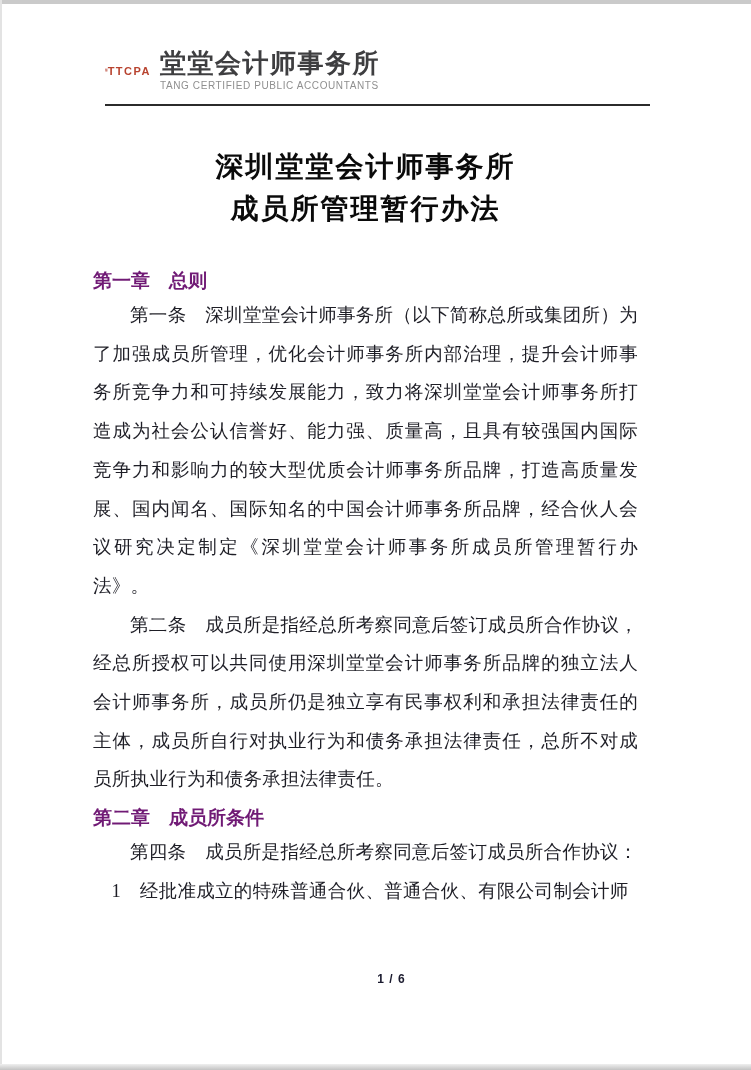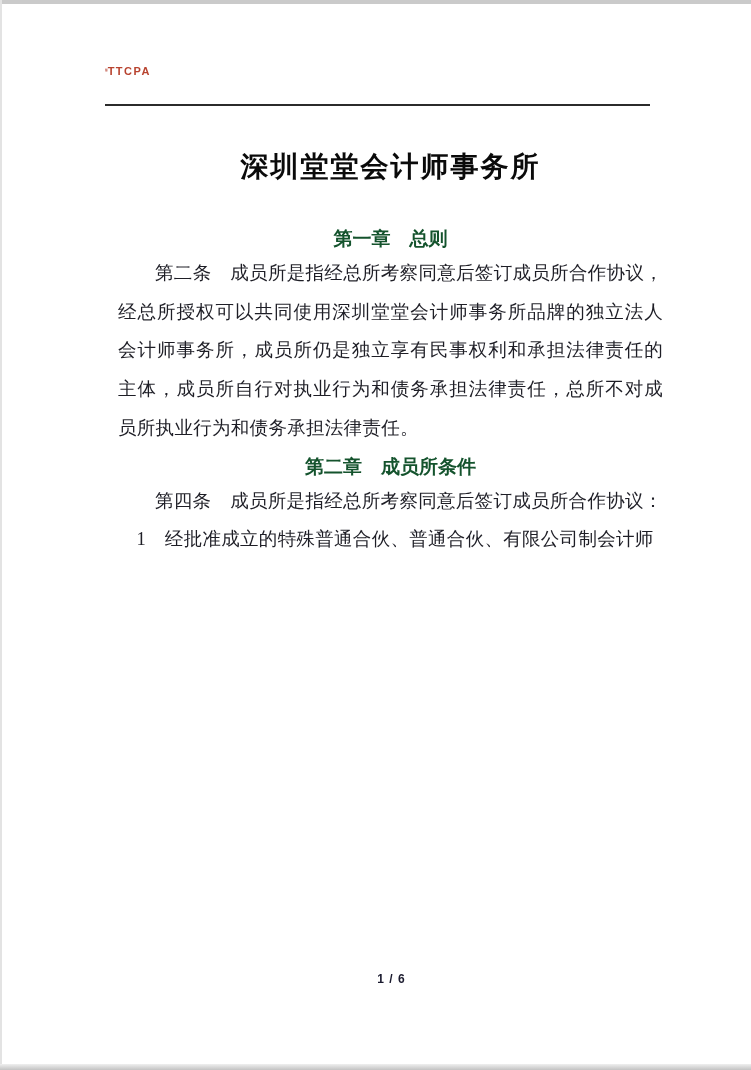--- a/index.html
+++ b/index.html
@@ -40,32 +40,31 @@
     font-size:26px;font-weight:bold;color:#3e3e40;letter-spacing:1.5px;line-height:30px;
     white-space:nowrap;
   }
   .name-en{
     font-family:"Liberation Sans","DejaVu Sans",sans-serif;
     font-size:10px;color:#8f8f8f;letter-spacing:0.6px;margin-top:2px;white-space:nowrap;
   }
 
   
   .doc{
-    position:absolute;top:106px;left:118px;width:545px;
+    position:absolute;top:106px;left:93px;width:545px;
   }
   .title{
     margin-top:40px;
     text-align:center;
     font-size:28px;font-weight:bold;color:#0a0a0a;
     line-height:42px;letter-spacing:2px;
   }
   .chapter{
-    text-align:center;
     font-family:"Liberation Sans","DejaVu Sans",sans-serif;
-    font-size:19px;font-weight:bold;color:#14532d;
+    font-size:19px;font-weight:bold;color:#701a75;
     line-height:30px;
   }
   .chapter.first{margin-top:36px;}
   .chapter.second{margin-top:4px;margin-bottom:0;}
   .para{
     font-size:18.5px;line-height:38.7px;letter-spacing:0.3px;
     text-align:justify;text-align-last:left;
     text-indent:2em;color:var(--ink);
   }
   .para.item{text-indent:1em;}
@@ -94,30 +93,36 @@
           <path d="M3 11 h17"></path>
           <path d="M33 3 v8 h9"></path>
           <path d="M8 17 h29 v12 h-29 z" stroke-width="4"></path>
           <path d="M22.5 17 v12" stroke-width="4"></path>
           <path d="M3 35 h39"></path>
           <path d="M22.5 29 v18"></path>
           <path d="M9 47 h27"></path>
         </svg>
         <div class="ttcpa">TTCPA</div>
       </div>
+      <div class="names">
+        <div class="name-cn">堂堂会计师事务所</div>
+        <div class="name-en">TANG CERTIFIED PUBLIC ACCOUNTANTS</div>
+      </div>
     </div>
   </div>
 
   <div class="doc">
     <div class="title">
       <div>深圳堂堂会计师事务所</div>
+      <div>成员所管理暂行办法</div>
     </div>
 
     <div class="chapter first">第一章　总则</div>
 
+    <p class="para">第一条　深圳堂堂会计师事务所（以下简称总所或集团所）为了加强成员所管理，优化会计师事务所内部治理，提升会计师事务所竞争力和可持续发展能力，致力将深圳堂堂会计师事务所打造成为社会公认信誉好、能力强、质量高，且具有较强国内国际竞争力和影响力的较大型优质会计师事务所品牌，打造高质量发展、国内闻名、国际知名的中国会计师事务所品牌，经合伙人会议研究决定制定《深圳堂堂会计师事务所成员所管理暂行办法》。</p>
     <p class="para">第二条　成员所是指经总所考察同意后签订成员所合作协议，经总所授权可以共同使用深圳堂堂会计师事务所品牌的独立法人会计师事务所，成员所仍是独立享有民事权利和承担法律责任的主体，成员所自行对执业行为和债务承担法律责任，总所不对成员所执业行为和债务承担法律责任。</p>
 
     <div class="chapter second">第二章　成员所条件</div>
 
     <p class="para">第四条　成员所是指经总所考察同意后签订成员所合作协议：</p>
     <p class="para item">1　经批准成立的特殊普通合伙、普通合伙、有限公司制会计师</p>
   </div>
 
   <div class="footer">1 / 6</div>
 

